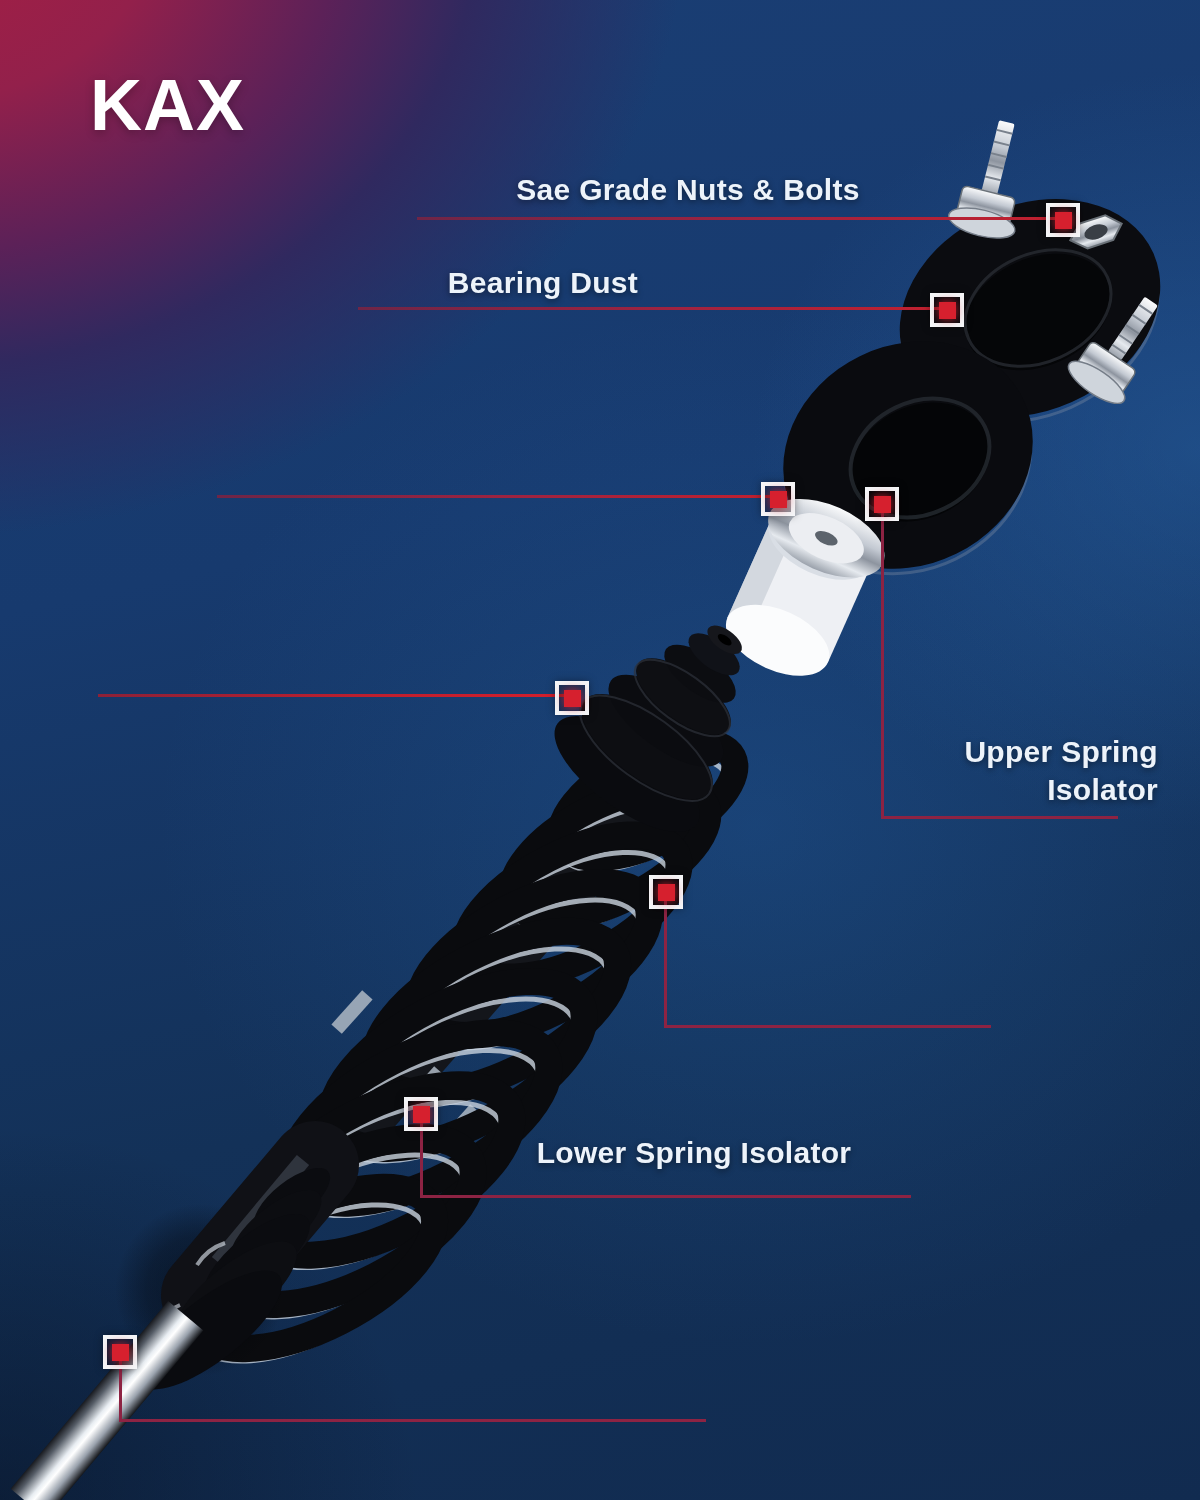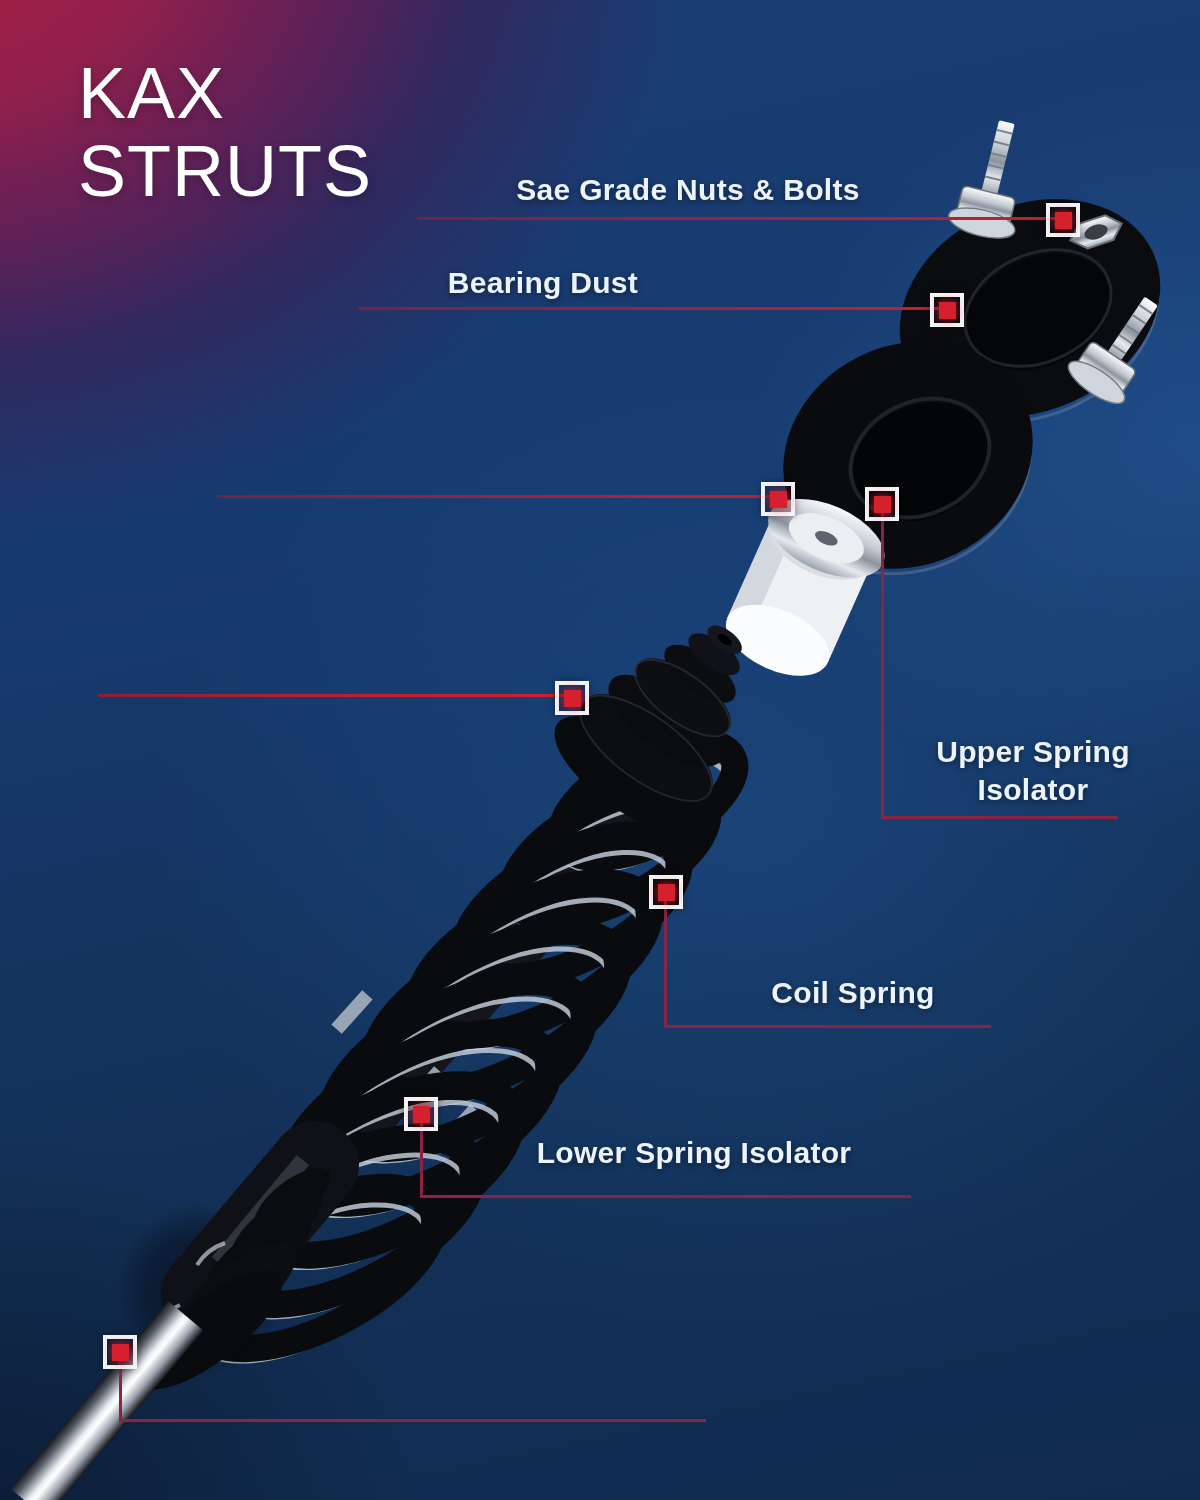--- a/index.html
+++ b/index.html
@@ -13,31 +13,31 @@
     background:
       radial-gradient(1150px 950px at -6% -6%, #a81e42 0%, #93204b 20%, #5c2158 36%, #30295f 48%, rgba(25,48,95,0) 66%),
       radial-gradient(640px 540px at 100% 30%, rgba(45,110,180,0.38), rgba(45,110,180,0) 70%),
       radial-gradient(920px 800px at 63% 55%, rgba(36,98,168,0.32), rgba(36,98,168,0) 65%),
       radial-gradient(700px 620px at 0% 100%, rgba(6,14,28,0.5), rgba(6,14,28,0) 60%),
       linear-gradient(168deg,#1a3e74 0%, #173a6e 35%, #133158 68%, #112b50 100%);
   }
   .scene{position:absolute;left:0;top:0;}
 
   .title{
-    position:absolute;left:78px;top:54px;margin:0;
-    color:#ffffff;font-size:72px;line-height:78px;font-weight:400;
+    position:absolute;left:78px;top:54px;margin:12px;
+    color:#ffffff;font-size:72px;line-height:78px;font-weight:700;
     letter-spacing:1px;text-shadow:0 3px 10px rgba(0,0,0,.25);
   }
 
   .label{
     position:absolute;color:#edf3fa;font-size:30px;font-weight:700;
     line-height:38px;letter-spacing:.3px;text-align:center;
     text-shadow:0 2px 6px rgba(0,0,0,.45);
   }
-  .label.left{text-align:center;}
+  .label.left{text-align:right;}
 
   .line{
     position:absolute;height:3px;
     background:linear-gradient(90deg,#6f2547 0%,#a02340 55%,#c2202e 100%);
   }
   .line.bright{background:linear-gradient(90deg,#8d2138 0%,#c01f2e 60%,#d41f2c 100%);}
   .lshape{
     position:absolute;border-left:3px solid #8d2343;border-bottom:3px solid #8d2343;
   }
 
@@ -211,21 +211,21 @@
       <ellipse cx="236" cy="1292" rx="74" ry="28" fill="#0d0e12" transform="rotate(-38 236 1292)"></ellipse>
       <ellipse cx="210" cy="1330" rx="88" ry="31" fill="#0a0b0f" transform="rotate(-38 210 1330)"></ellipse>
       <path d="M225 1243 q-18 6 -28 22" stroke="#d7dee8" stroke-width="4" fill="none" opacity="0.65"></path>
       <path d="M180 1305 q-20 8 -30 26" stroke="#d7dee8" stroke-width="4" fill="none" opacity="0.6"></path>
       <g transform="rotate(40 115 1400)">
         <rect x="92" y="1290" width="46" height="245" fill="url(#rodGrad)"></rect>
       </g>
     </g>
   </svg>
 
-  <h1 class="title"><span>KAX</span><br><span>STRUTS</span></h1>
+  <h1 class="title"><span>KAX</span><br></h1>
 
   <div class="label lbl-sae">Sae Grade Nuts &amp; Bolts</div>
   <div class="line ln-sae"></div>
   <div class="marker mk-sae">
       <span class="dot"></span>
     </div>
 
   <div class="label lbl-bearing">Bearing Dust</div>
   <div class="line ln-bearing"></div>
   <div class="marker mk-bearing">
@@ -242,21 +242,20 @@
       <span class="dot"></span>
     </div>
 
   <div class="lshape ls-upper"></div>
   <div class="label left lbl-upper">Upper Spring Isolator</div>
   <div class="marker mk-upper">
       <span class="dot"></span>
     </div>
 
   <div class="lshape ls-coil"></div>
-  <div class="label lbl-coil">Coil Spring</div>
   <div class="marker mk-coil">
       <span class="dot"></span>
     </div>
 
   <div class="lshape ls-lower"></div>
   <div class="label lbl-lower">Lower Spring Isolator</div>
   <div class="marker mk-lower">
       <span class="dot"></span>
     </div>
 

